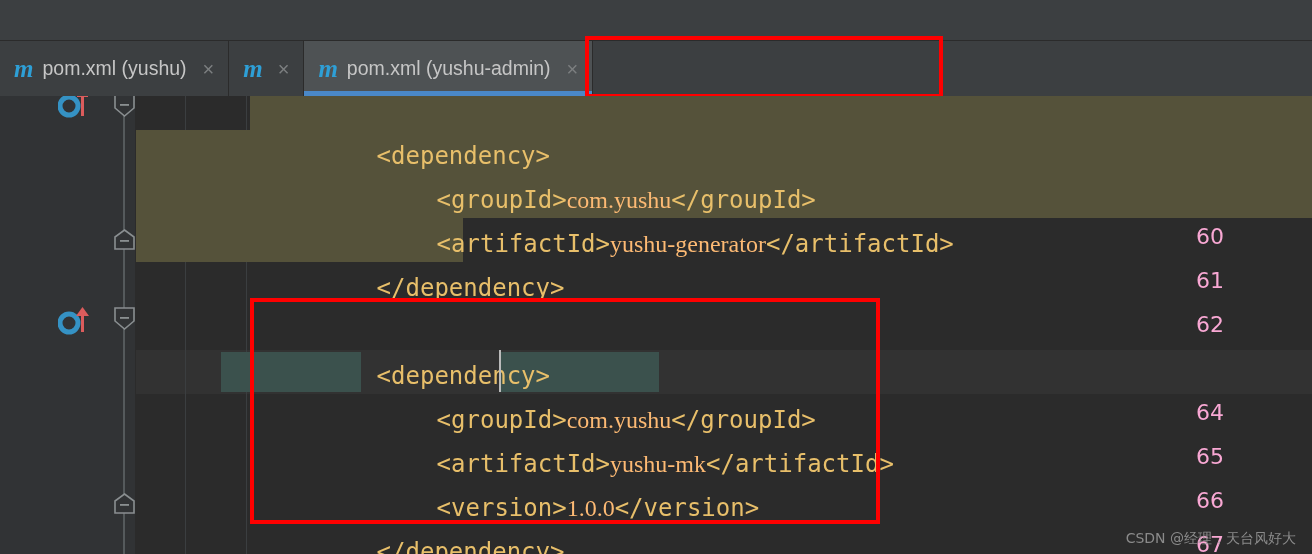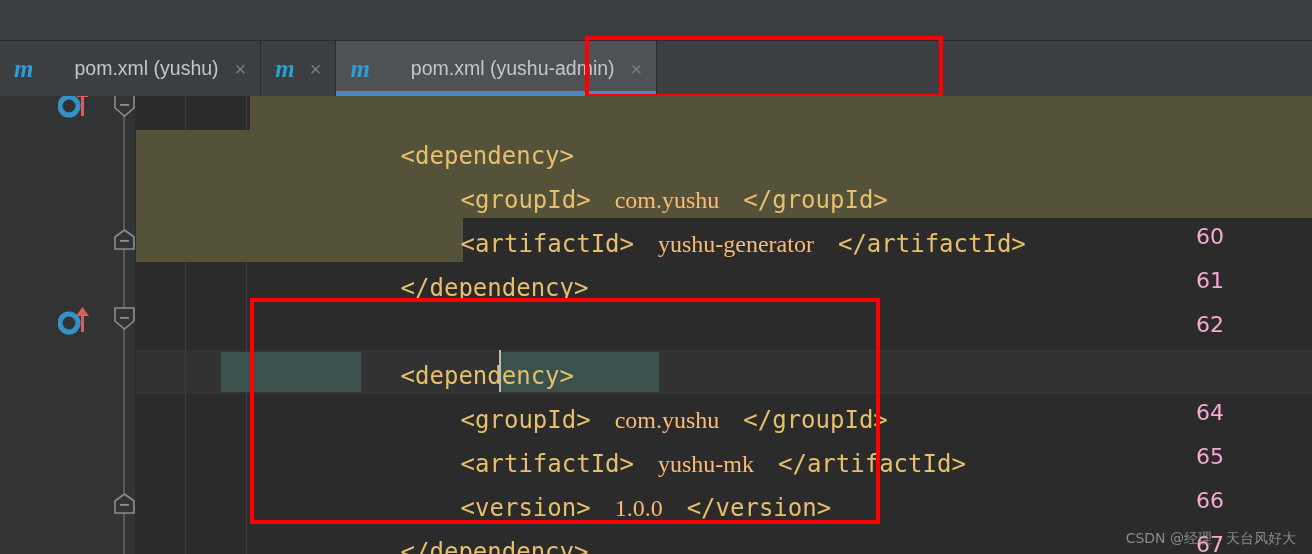--- a/index.html
+++ b/index.html
@@ -34,21 +34,21 @@
     cursor:default;
   }
   .tab.active{background:#4e5254;}
   .tab .m-icon{
     font-family:"Liberation Serif", serif;
     font-style:italic;font-weight:bold;font-size:25px;
     color:#2e9fd6;line-height:1;
     letter-spacing:-1px;
   }
   .tab .tab-label{
-    font-size:19.5px;color:#c6c6c6;white-space:nowrap;margin-left:32px;
+    font-size:19.5px;color:#c6c6c6;white-space:nowrap;
   }
   .tab .tab-close{
     font-size:20px;color:#7c7f80;line-height:1;margin-left:6px;
     font-family:"Liberation Sans", sans-serif;
   }
   .tab.active .underline{
     position:absolute;left:0;right:0;bottom:0;height:5px;background:#4a88c7;
   }
   .tabbar-rest{flex:1 1 auto;background:#3c3f41;}
 
@@ -100,21 +100,21 @@
     position:absolute;width:1px;background:#3b3e40;
   }
   .code-line{
     position:absolute;left:0;right:0;height:44px;
     font-family:"DejaVu Sans Mono","Liberation Mono",monospace;
     font-size:24px;
     color:#e8bf6a;
     white-space:pre;
     line-height:44px;
   }
-  .code-line .txt{position:relative;z-index:3;margin-left:24px;}
+  .code-line .txt{position:relative;z-index:3;}
   .tagname{color:#e8bf6a;}
   .value{color:#fdba74;font-family:Liberation Serif, serif;}
   .caret-line{
     position:absolute;left:0;right:0;height:44px;background:#323232;z-index:0;
   }
 
   
   .sel{position:absolute;background:#55523a;z-index:1;}
 
   

